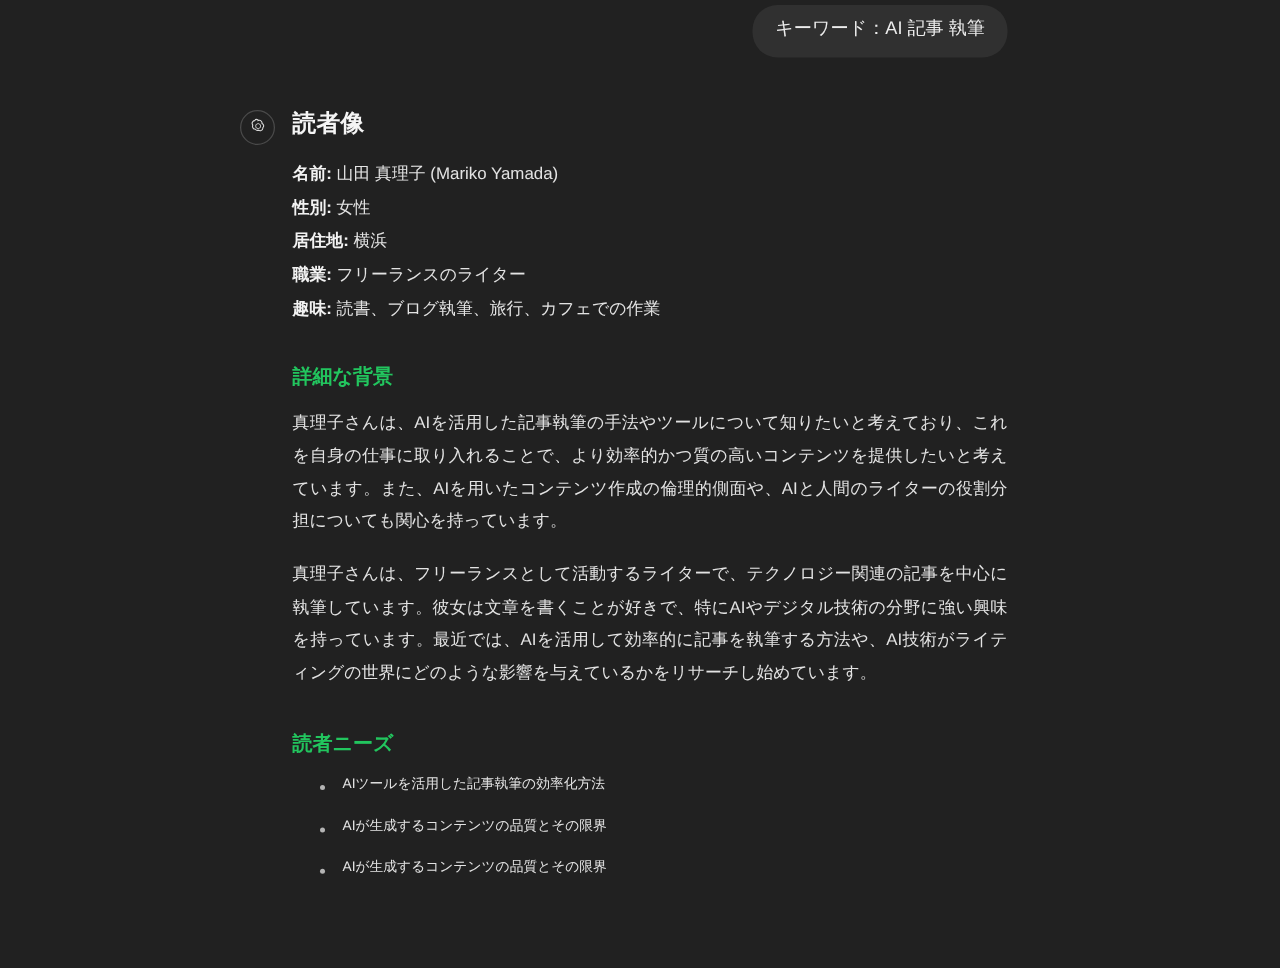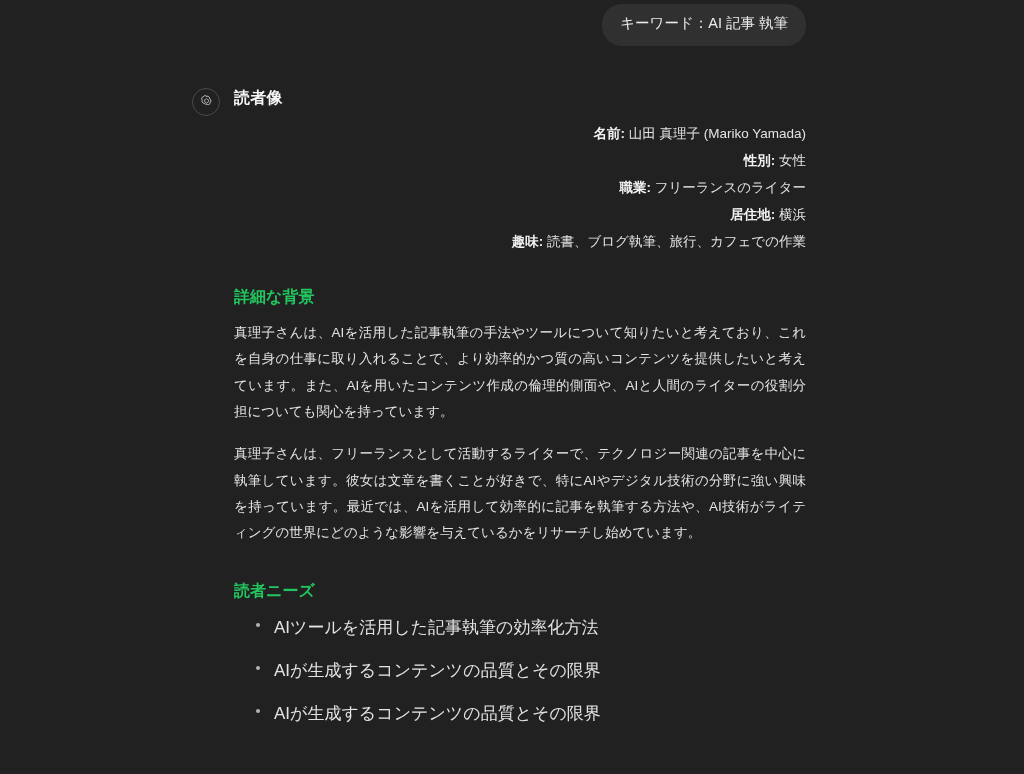--- a/index.html
+++ b/index.html
@@ -61,38 +61,37 @@
 
   .msg {
     margin-left: 14px;
     width: 572px;
     font-size: 14px;
     line-height: 1.72;
     color: #ececec;
   }
 
   h2.section-title {
-    font-size: 16px;
+    font-size: 19px;
     font-weight: 700;
     margin: 0 0 12px 0;
     letter-spacing: .2px;
     color: #f5f5f5;
   }
   h3.section-title {
     font-size: 16px;
     font-weight: 700;
     margin: 30px 0 10px 0;
     color: #22c55e;
   }
 
   .kv-list {
     margin: 0;
     padding: 0;
     list-style: none;
-    text-align: right;
   }
   .kv-list li {
     margin: 0 0 5px 0;
     font-size: 13.5px;
     line-height: 1.62;
     color: #e3e3e3;
   }
   .kv-list li .k {
     font-weight: 700;
     color: #f2f2f2;
@@ -109,21 +108,21 @@
   p.para:last-child { margin-bottom: 0; }
 
   ul.needs {
     margin: 4px 0 18px 0;
     padding-left: 22px;
     list-style: none;
   }
   ul.needs li {
     position: relative;
     margin: 0 0 16px 0;
-    font-size: 17px;
+    font-size: 11px;
     line-height: 1.6;
     color: #e3e3e3;
     padding-left: 18px;
   }
   ul.needs li::before {
     content: "";
     position: absolute;
     left: 0;
     top: 9px;
     width: 4px;
@@ -159,26 +158,26 @@
       <ul class="kv-list">
         <li>
           <span class="k">名前:</span>
           <span>山田 真理子 (Mariko Yamada)</span>
         </li>
         <li>
           <span class="k">性別:</span>
           <span>女性</span>
         </li>
         <li>
+          <span class="k">居住地:</span>
+          <span>横浜</span>
+        </li>
+        <li>
           <span class="k">職業:</span>
           <span>フリーランスのライター</span>
-        </li>
-        <li>
-          <span class="k">居住地:</span>
-          <span>横浜</span>
         </li>
         <li>
           <span class="k">趣味:</span>
           <span>読書、ブログ執筆、旅行、カフェでの作業</span>
         </li>
       </ul>
 
       <h3 class="section-title">詳細な背景</h3>
 
       <p class="para">真理子さんは、AIを活用した記事執筆の手法やツールについて知りたいと考えており、これを自身の仕事に取り入れることで、より効率的かつ質の高いコンテンツを提供したいと考えています。また、AIを用いたコンテンツ作成の倫理的側面や、AIと人間のライターの役割分担についても関心を持っています。</p>

